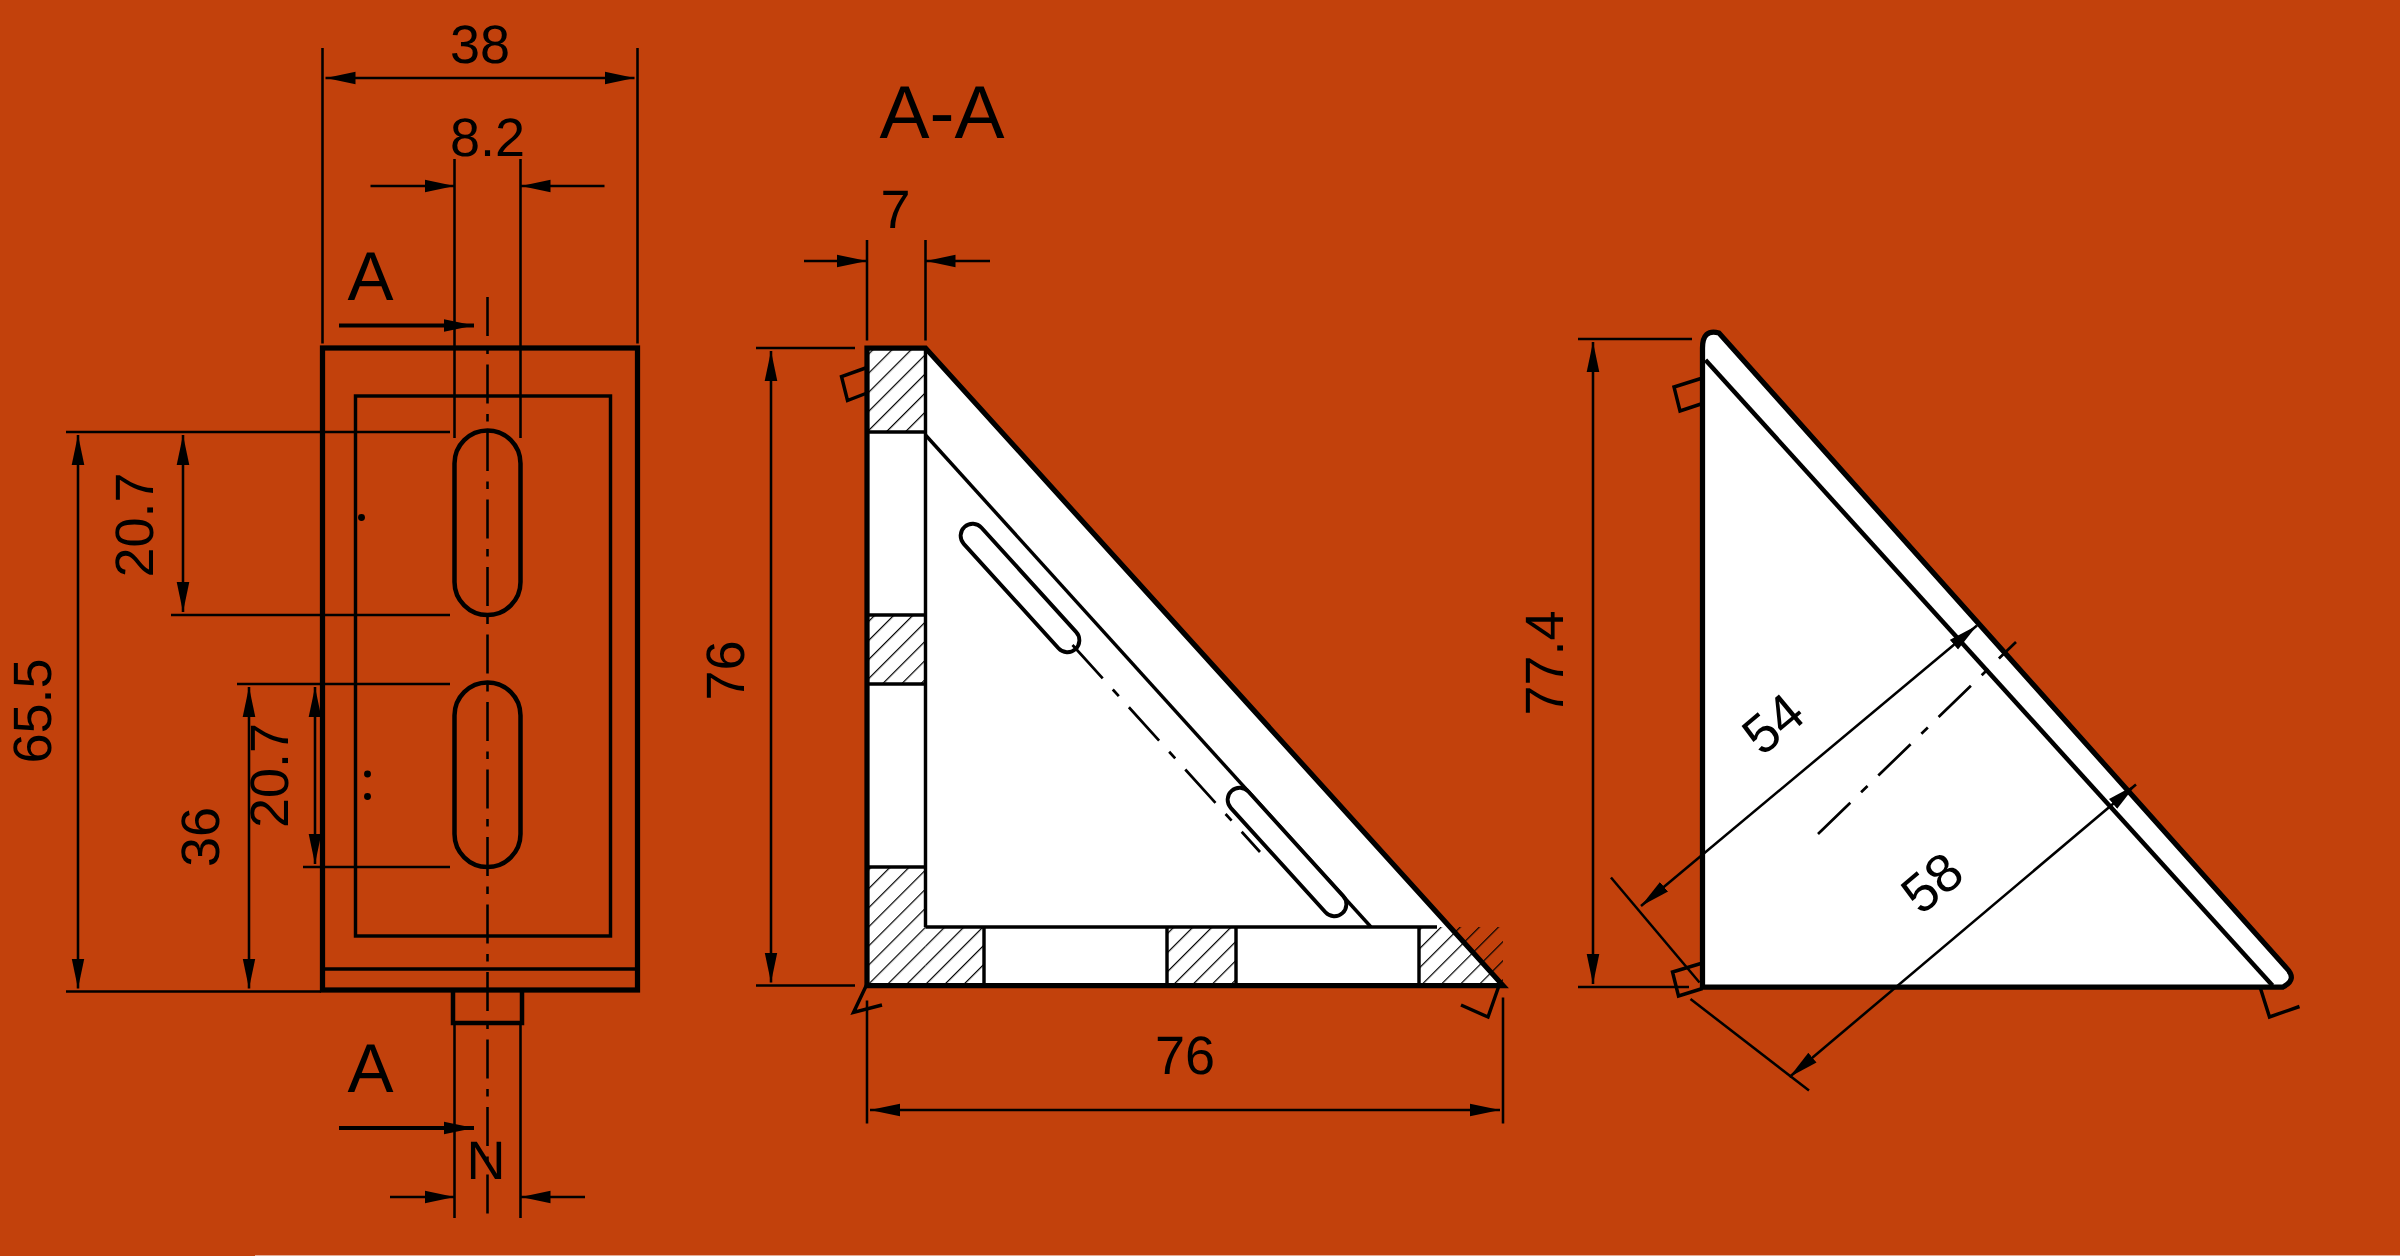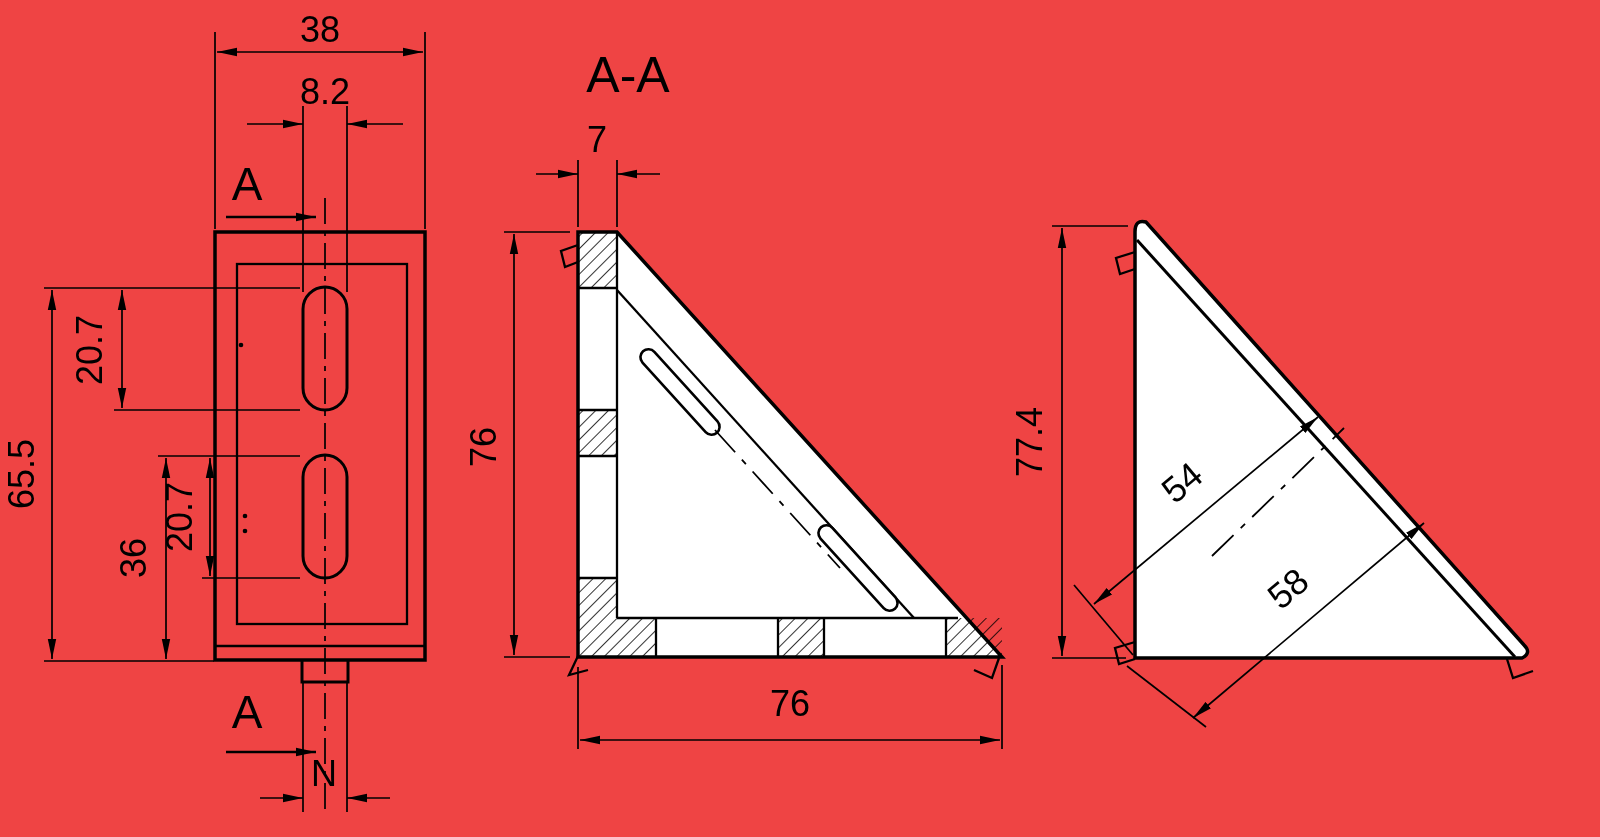--- a/index.html
+++ b/index.html
@@ -1,16 +1,16 @@
 <!DOCTYPE html>
 <html><head>
 <meta charset="utf-8">
 <style>
   html,body{margin:0;padding:0;background:#fff;}
-  .canvas{position:relative;width:1600px;height:837px;background:#ef4444;overflow:hidden;}
+  .canvas{position:relative;width:1600px;height:837px;background:#c2410c;overflow:hidden;}
   svg{display:block;}
   .outline{fill:none;stroke:#000;stroke-width:3.5;stroke-linejoin:miter;}
   .outlinew{fill:#fff;stroke:#000;stroke-width:3.5;stroke-linejoin:miter;}
   .thick{fill:none;stroke:#000;stroke-width:3;}
   .thickw{fill:#fff;stroke:#000;stroke-width:2.6;}
   .med{fill:none;stroke:#000;stroke-width:2.3;}
   .thin{fill:none;stroke:#000;stroke-width:1.7;}
   .dimline{fill:none;stroke:#000;stroke-width:1.7;}
   .secarrow{fill:none;stroke:#000;stroke-width:2.6;}
   .center{fill:none;stroke:#000;stroke-width:1.7;stroke-dasharray:26 7 5 7;}

